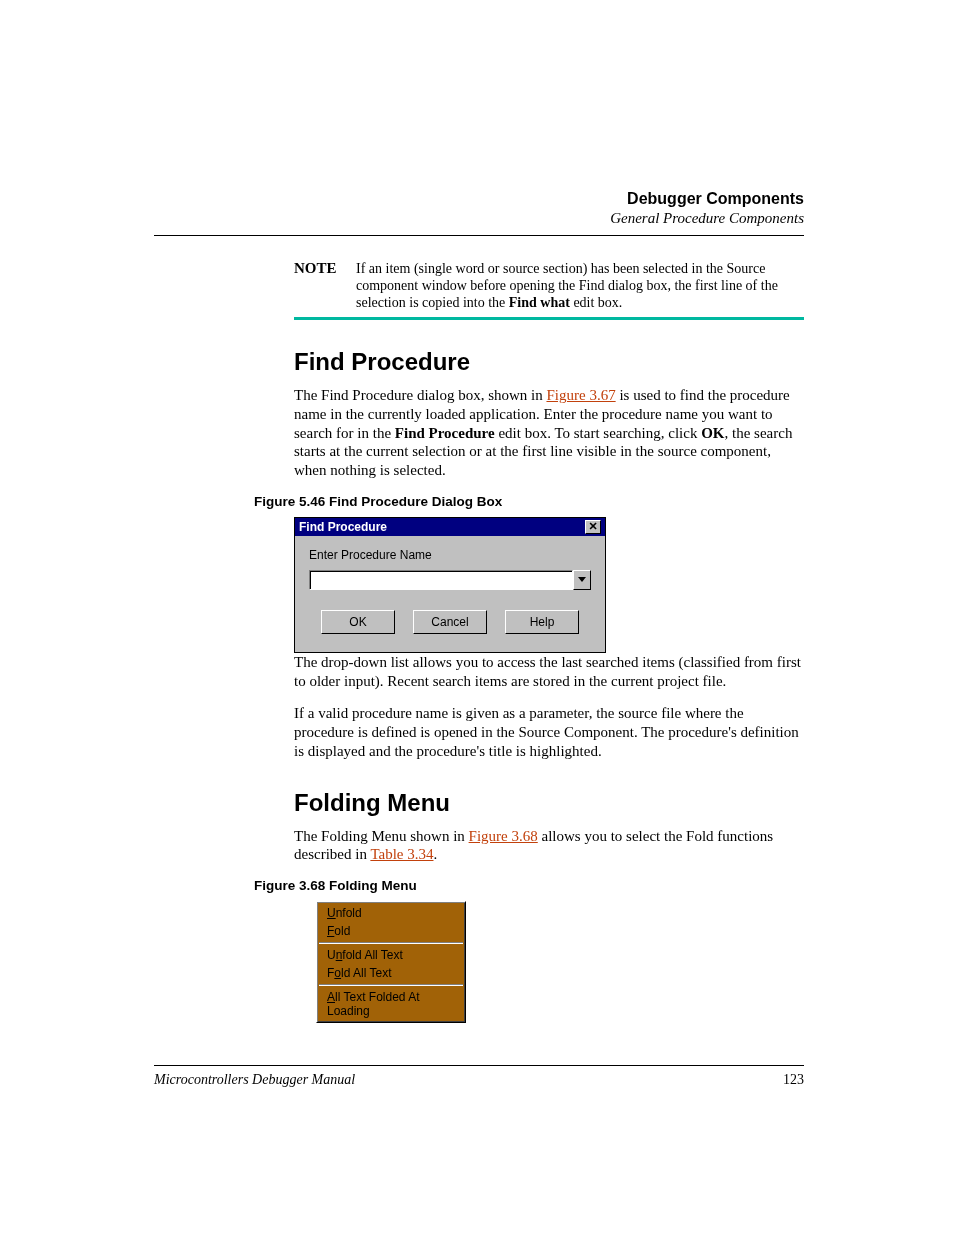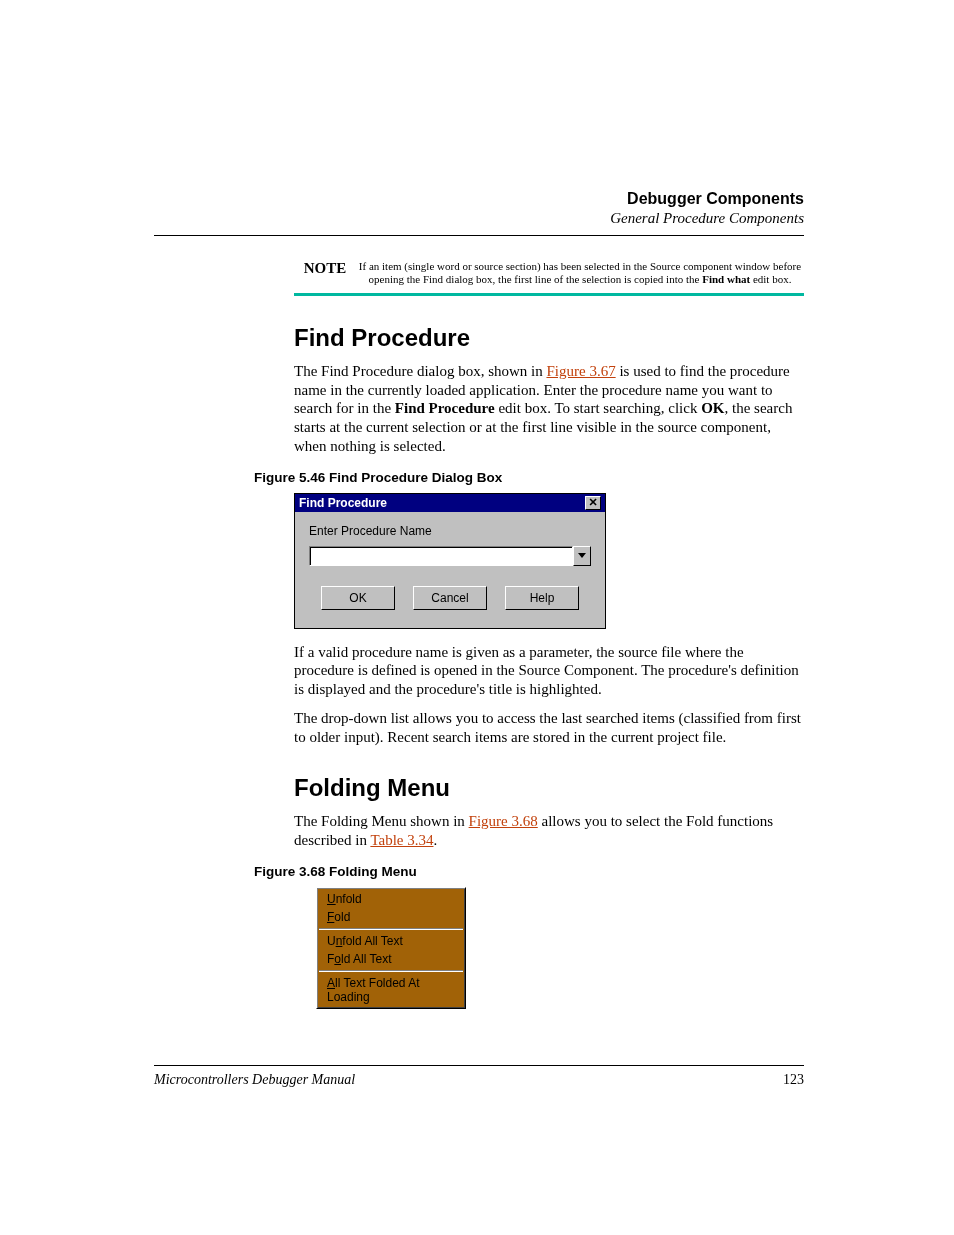--- a/index.html
+++ b/index.html
@@ -14,24 +14,24 @@
   .page {
     position: absolute;
     left: 154px;
     top: 190px;
     width: 650px;
   }
   .header-block { text-align: right; margin-bottom: 8px; }
   .header-title { font-family: Arial, Helvetica, sans-serif; font-weight: bold; font-size: 16px; }
   .header-sub { font-family: "Times New Roman", serif; font-style: italic; font-size: 15px; margin-top: 2px; }
   .hr-top { border: none; border-top: 1.5px solid #000; margin-top: 6px; margin-bottom: 24px; }
-  .note-block { margin-left: 140px; margin-bottom: 6px; text-align: center; }
+  .note-block { margin-left: 140px; margin-bottom: 6px; }
   .note-rule { border: none; border-top: 3px solid #00b8a0; margin-left: 140px; margin-top: 6px; }
   .note-label { font-weight: bold; float: left; width: 62px; font-size: 15px; }
-  .note-text { overflow: hidden; font-size: 11px; line-height: 1.22; }
+  .note-text { overflow: hidden; font-size: 14px; line-height: 1.22; }
   .section-h { font-family: Arial, Helvetica, sans-serif; font-weight: bold; font-size: 24px; margin-left: 140px; margin-top: 28px; margin-bottom: 10px; }
   .body-p { margin-left: 140px; font-size: 15px; line-height: 1.25; margin-bottom: 10px; }
   .fig-caption { font-family: Arial, Helvetica, sans-serif; font-weight: bold; font-size: 13.5px; margin-left: 100px; margin-top: 14px; margin-bottom: 8px; }
   a.xref { color: #c2410c; text-decoration: underline; }
   .bold { font-weight: bold; }
 
   
   .dlg {
     margin-left: 140px;
     width: 312px;
@@ -147,22 +147,22 @@
         <div class="dlg-dd"></div>
       </div>
       <div class="dlg-buttons">
         <div class="dlg-btn">OK</div>
         <div class="dlg-btn">Cancel</div>
         <div class="dlg-btn">Help</div>
       </div>
     </div>
   </div>
 
+  <p class="body-p">The drop-down list allows you to access the last searched items (classified from first to older input). Recent search items are stored in the current project file.</p>
   <p class="body-p" style="margin-top:14px">If a valid procedure name is given as a parameter, the source file where the procedure is defined is opened in the Source Component. The procedure's definition is displayed and the procedure's title is highlighted.</p>
-  <p class="body-p">The drop-down list allows you to access the last searched items (classified from first to older input). Recent search items are stored in the current project file.</p>
 
   <div class="section-h">Folding Menu</div>
 
   <p class="body-p">
     <span>The Folding Menu shown in </span><a class="xref">Figure 3.68</a><span> allows you to select the Fold functions described in </span><a class="xref">Table 3.34</a><span>.</span>
   </p>
 
   <div class="fig-caption">Figure 3.68  Folding Menu</div>
 
   <div class="menu">

